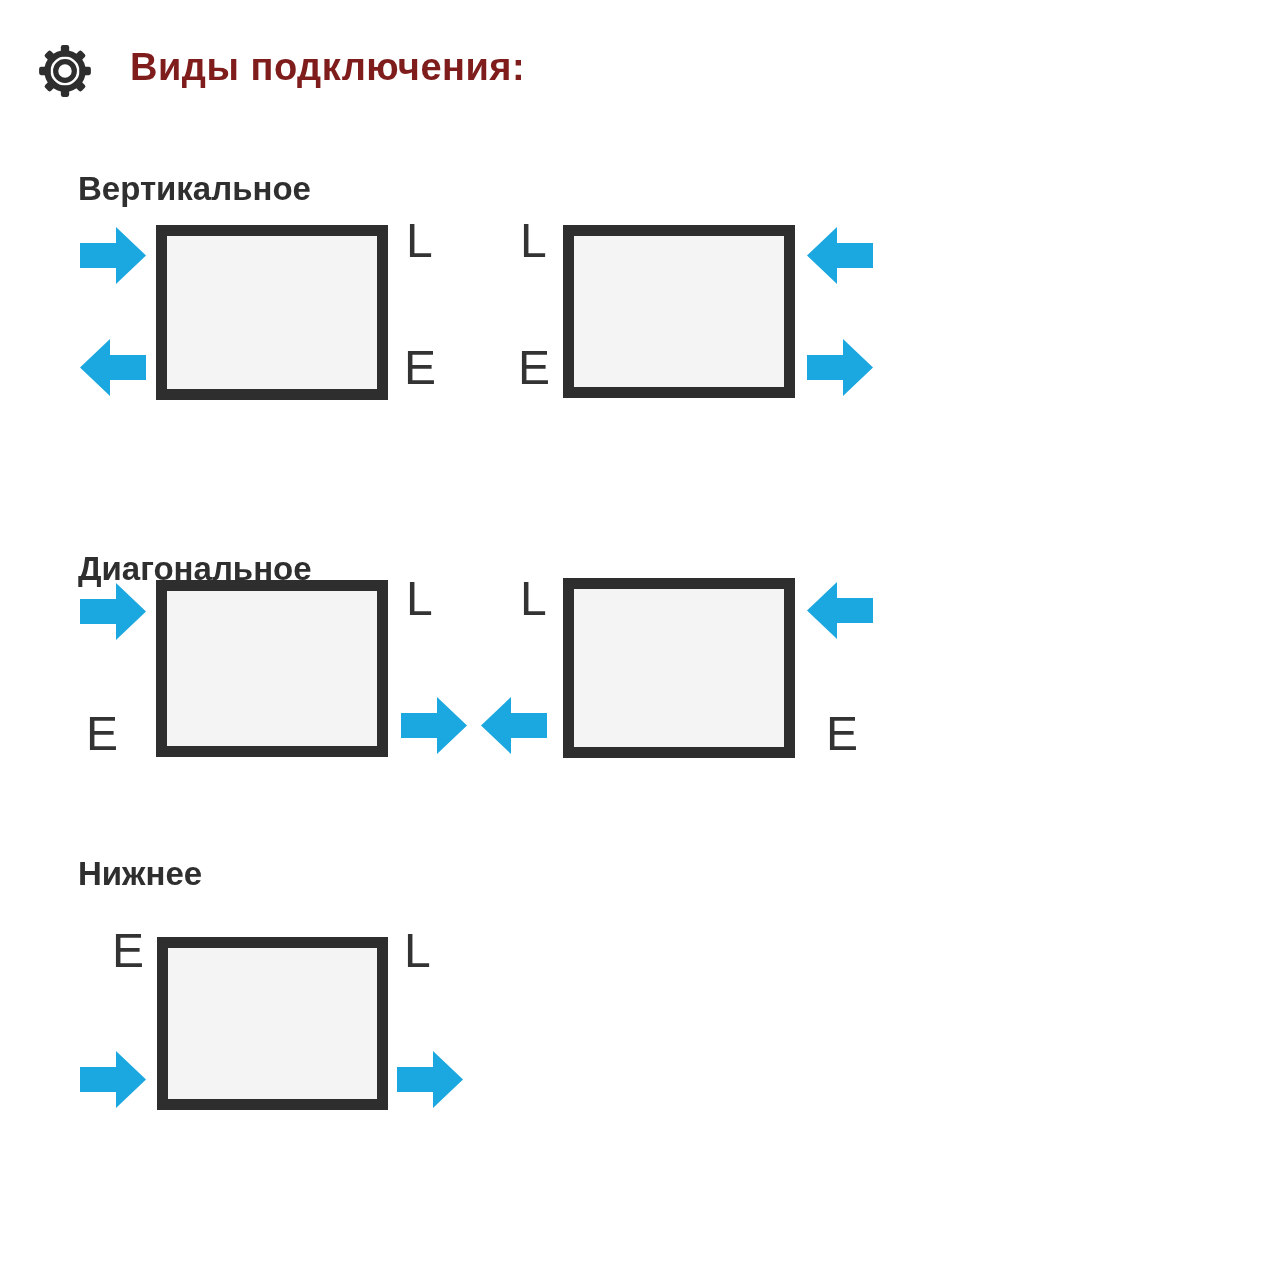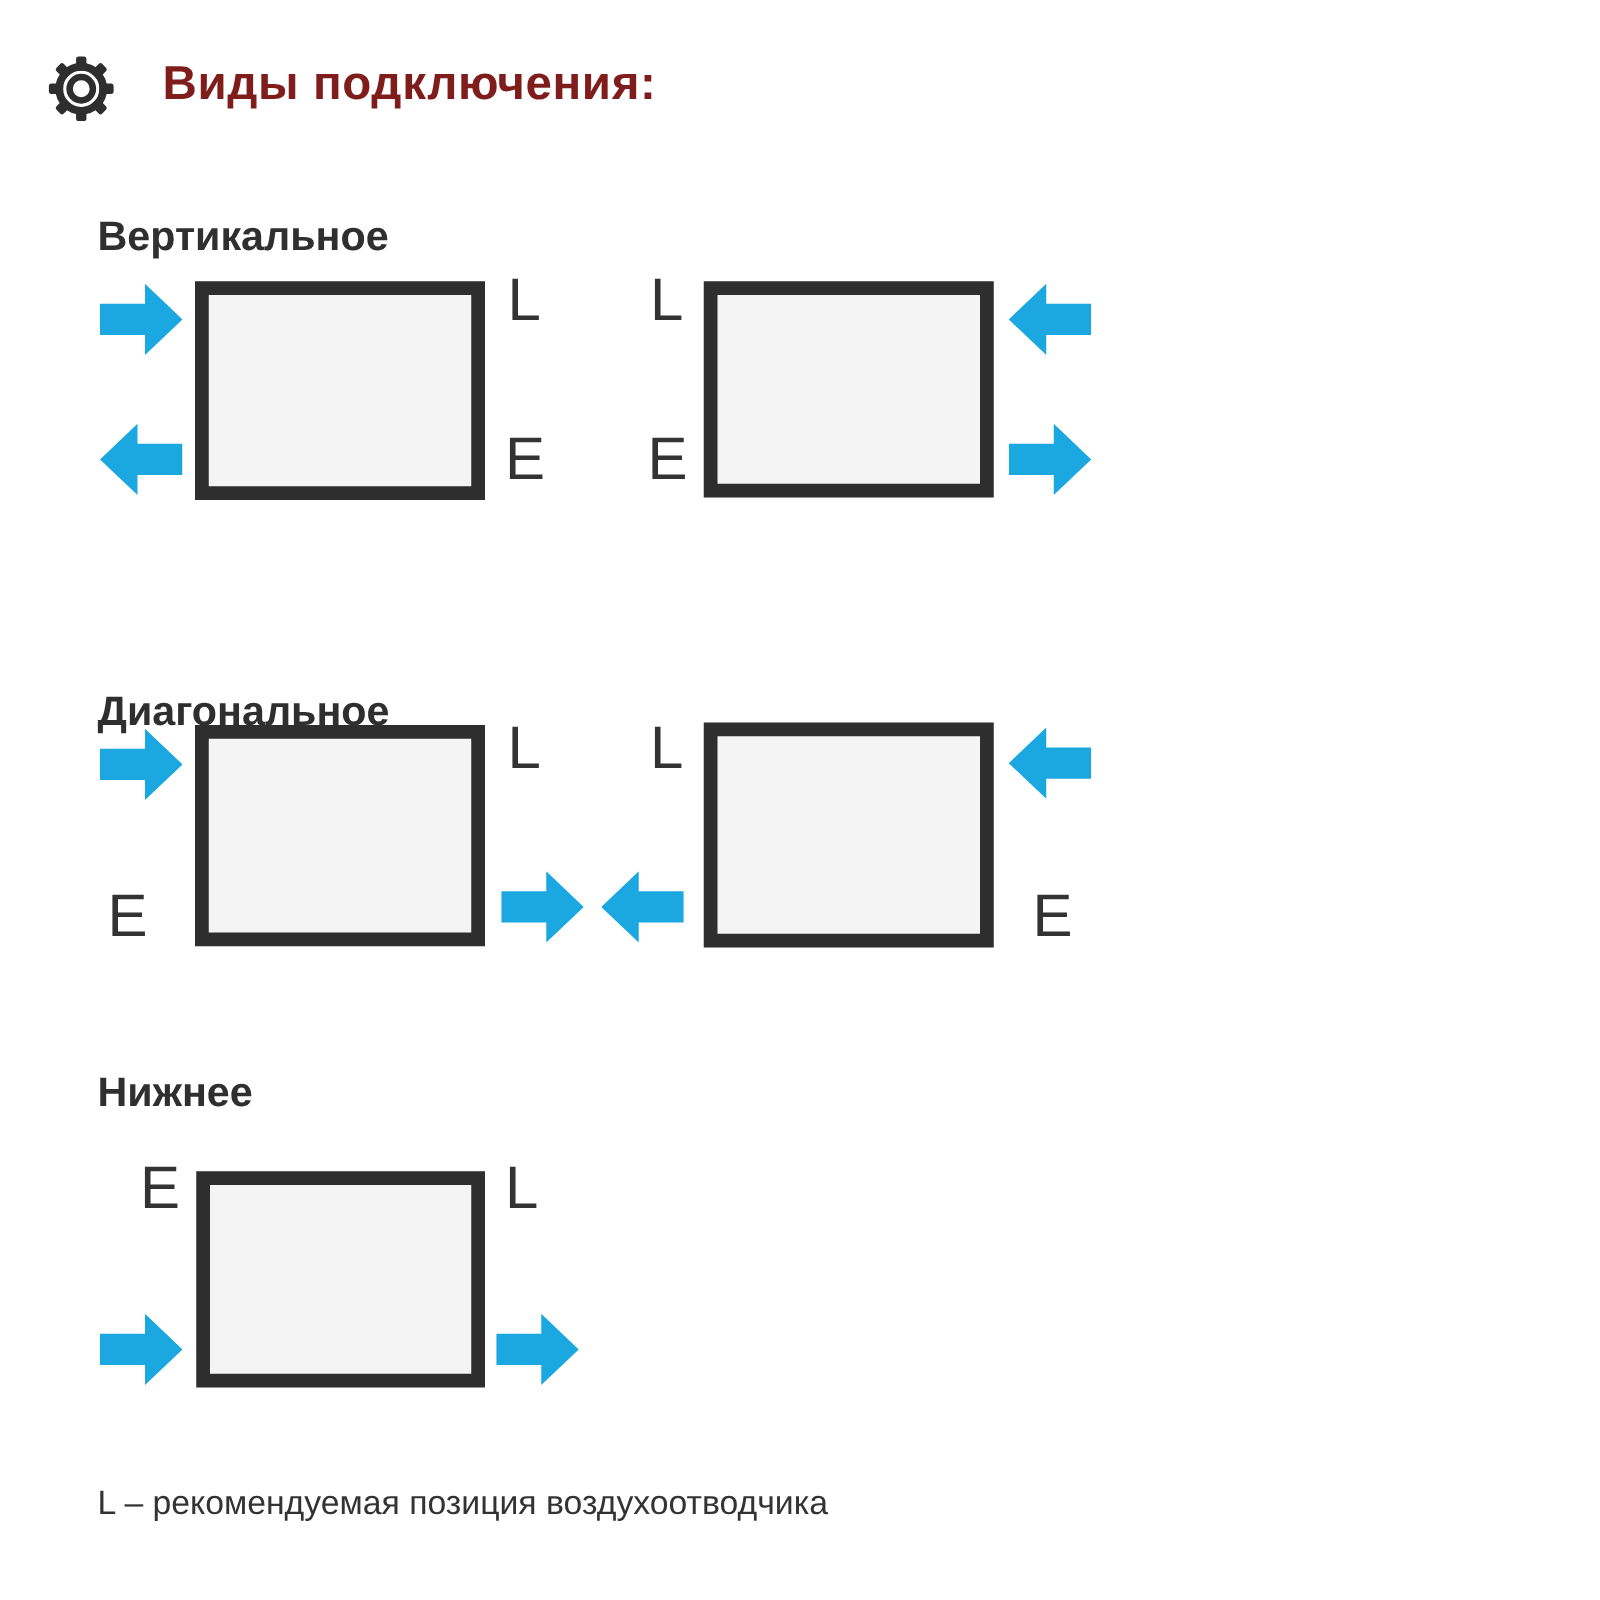--- a/index.html
+++ b/index.html
@@ -142,14 +142,13 @@
 <div class="abs port-label lab-c-e" style="color: rgb(51, 51, 51);">E</div>
 <div class="abs port-label lab-c-l" style="color: rgb(51, 51, 51);">L</div>
 <svg class="abs arrow arr-c-in" viewBox="0 0 66 57">
     <polygon points="0,16 36,16 36,0 66,28.5 36,57 36,41 0,41" fill="#1BA7E0"></polygon>
   </svg>
 <svg class="abs arrow arr-c-out" viewBox="0 0 66 57">
     <polygon points="0,16 36,16 36,0 66,28.5 36,57 36,41 0,41" fill="#1BA7E0"></polygon>
   </svg>
 
 <div class="abs legend" style="color: rgb(51, 51, 51);">
-  <div>L – рекомендуемая позиция воздухоотводчика</div>
 </div>
 
 </body></html>

